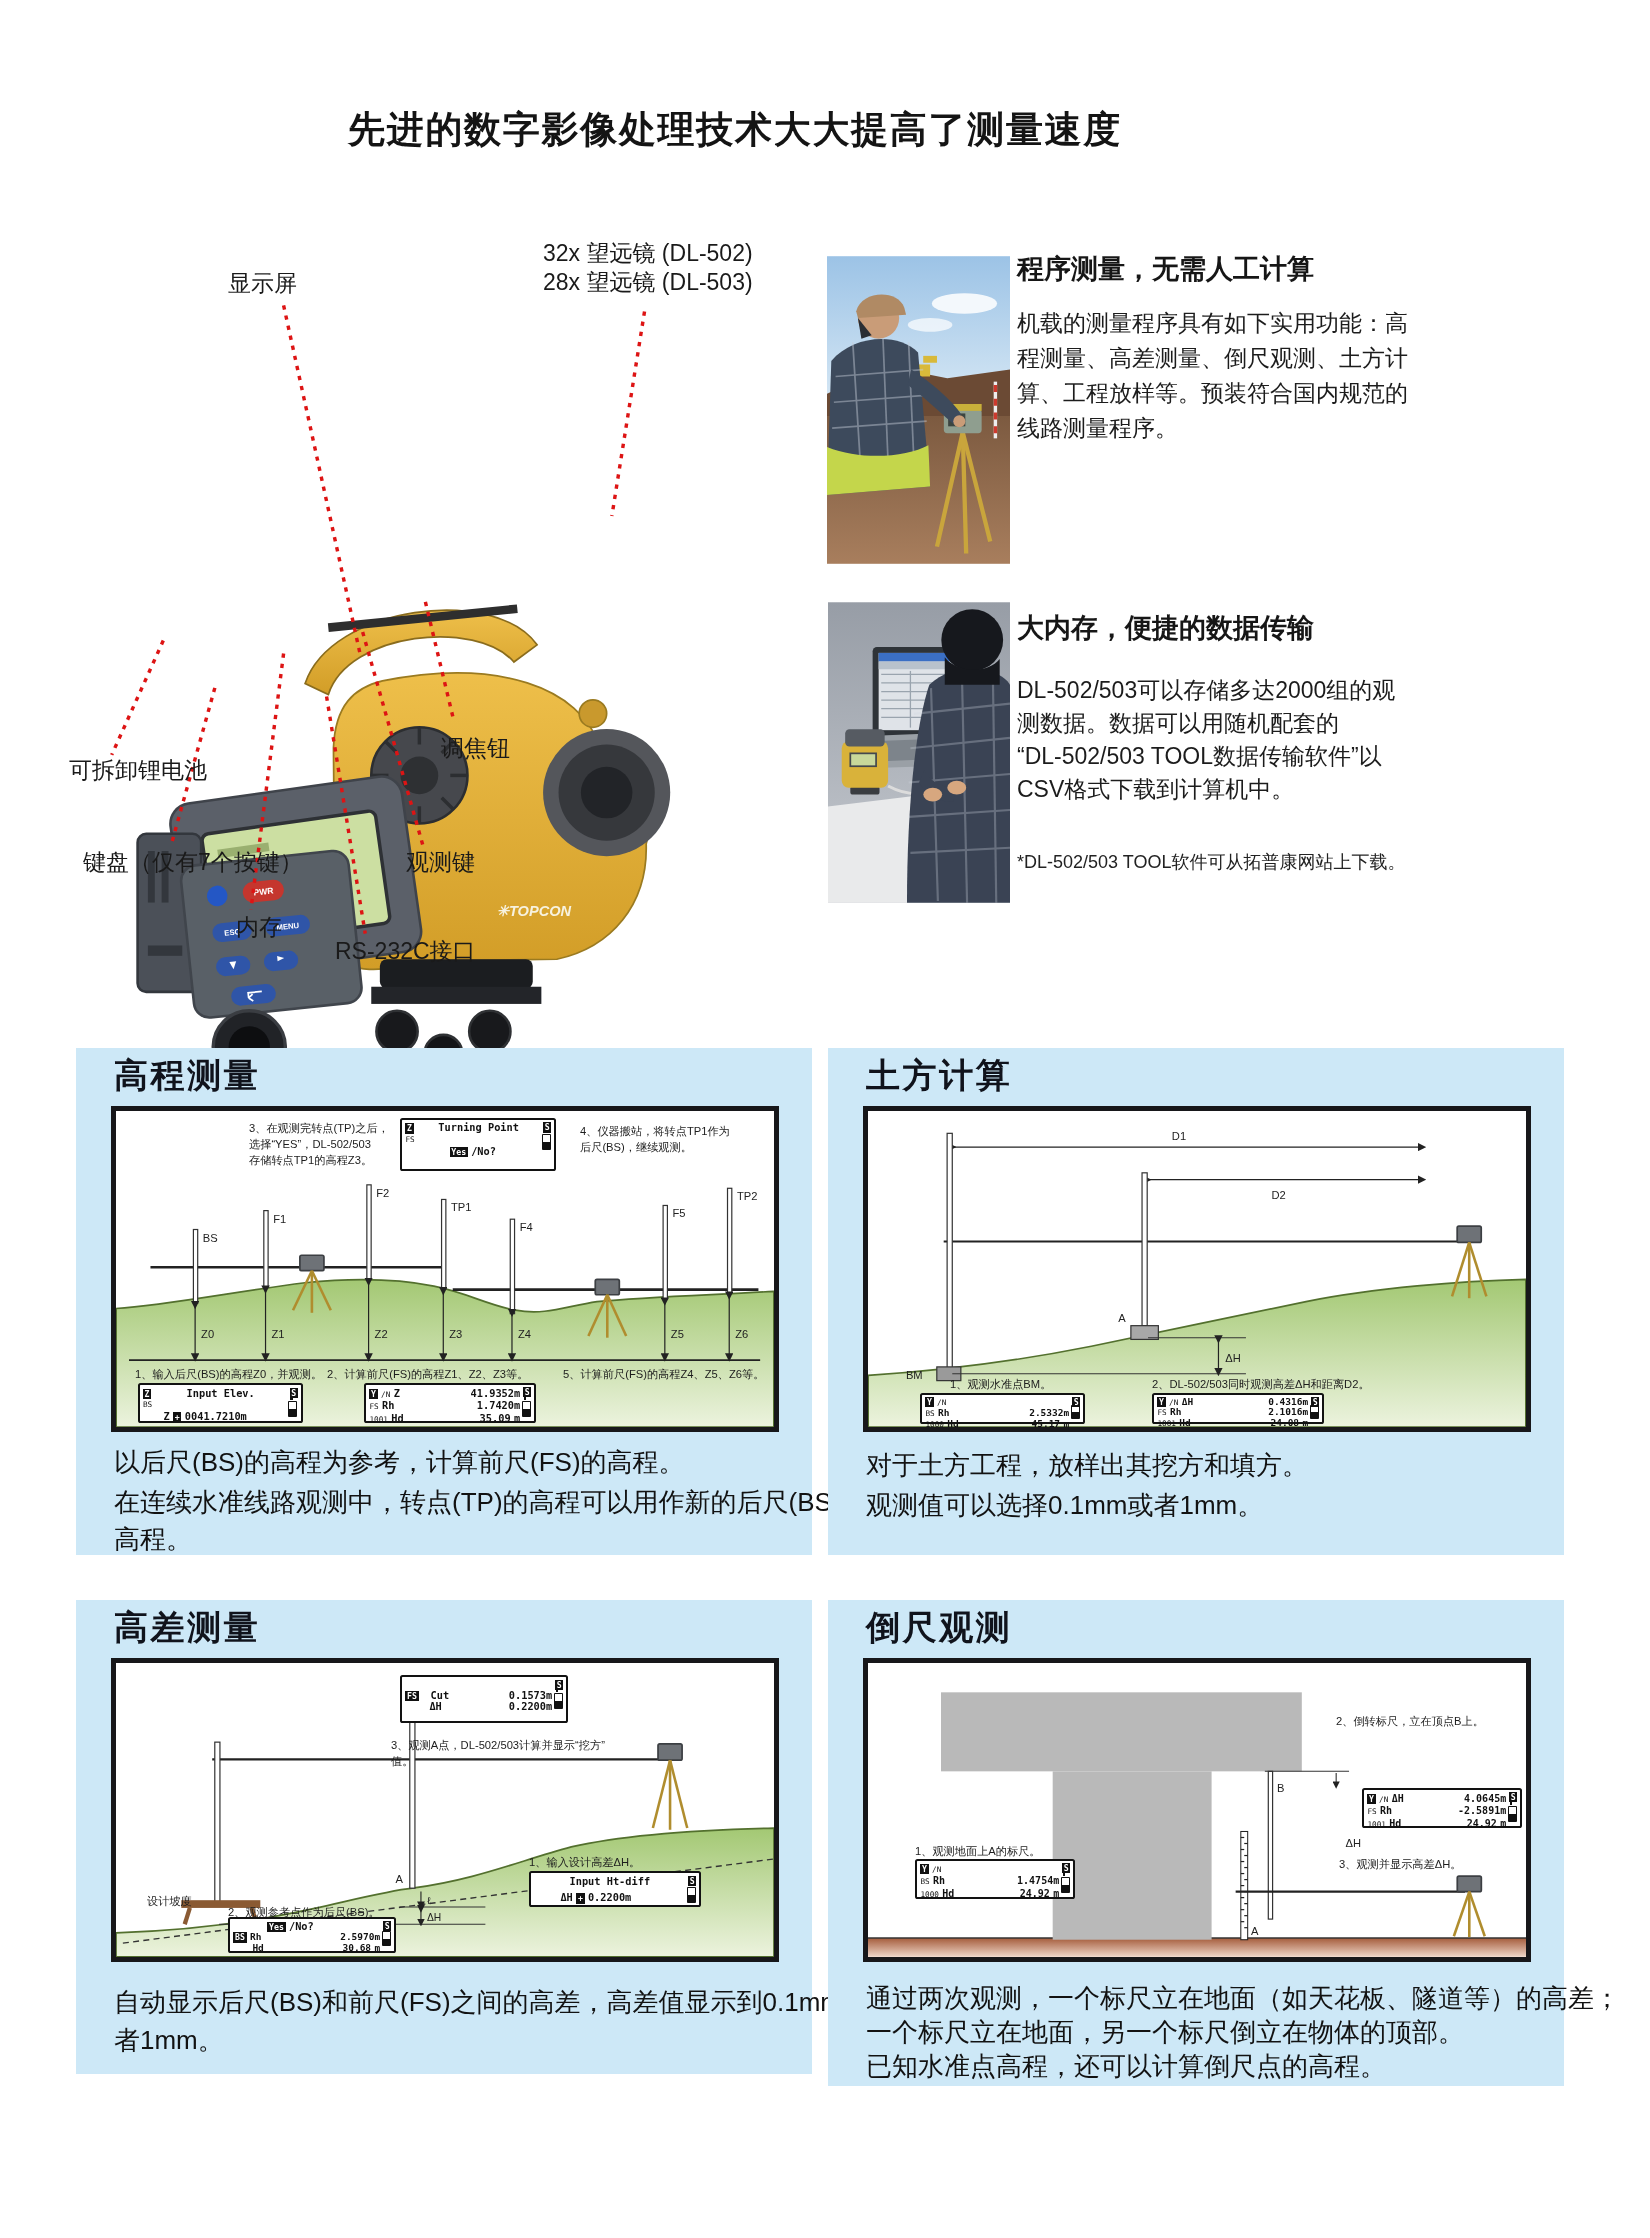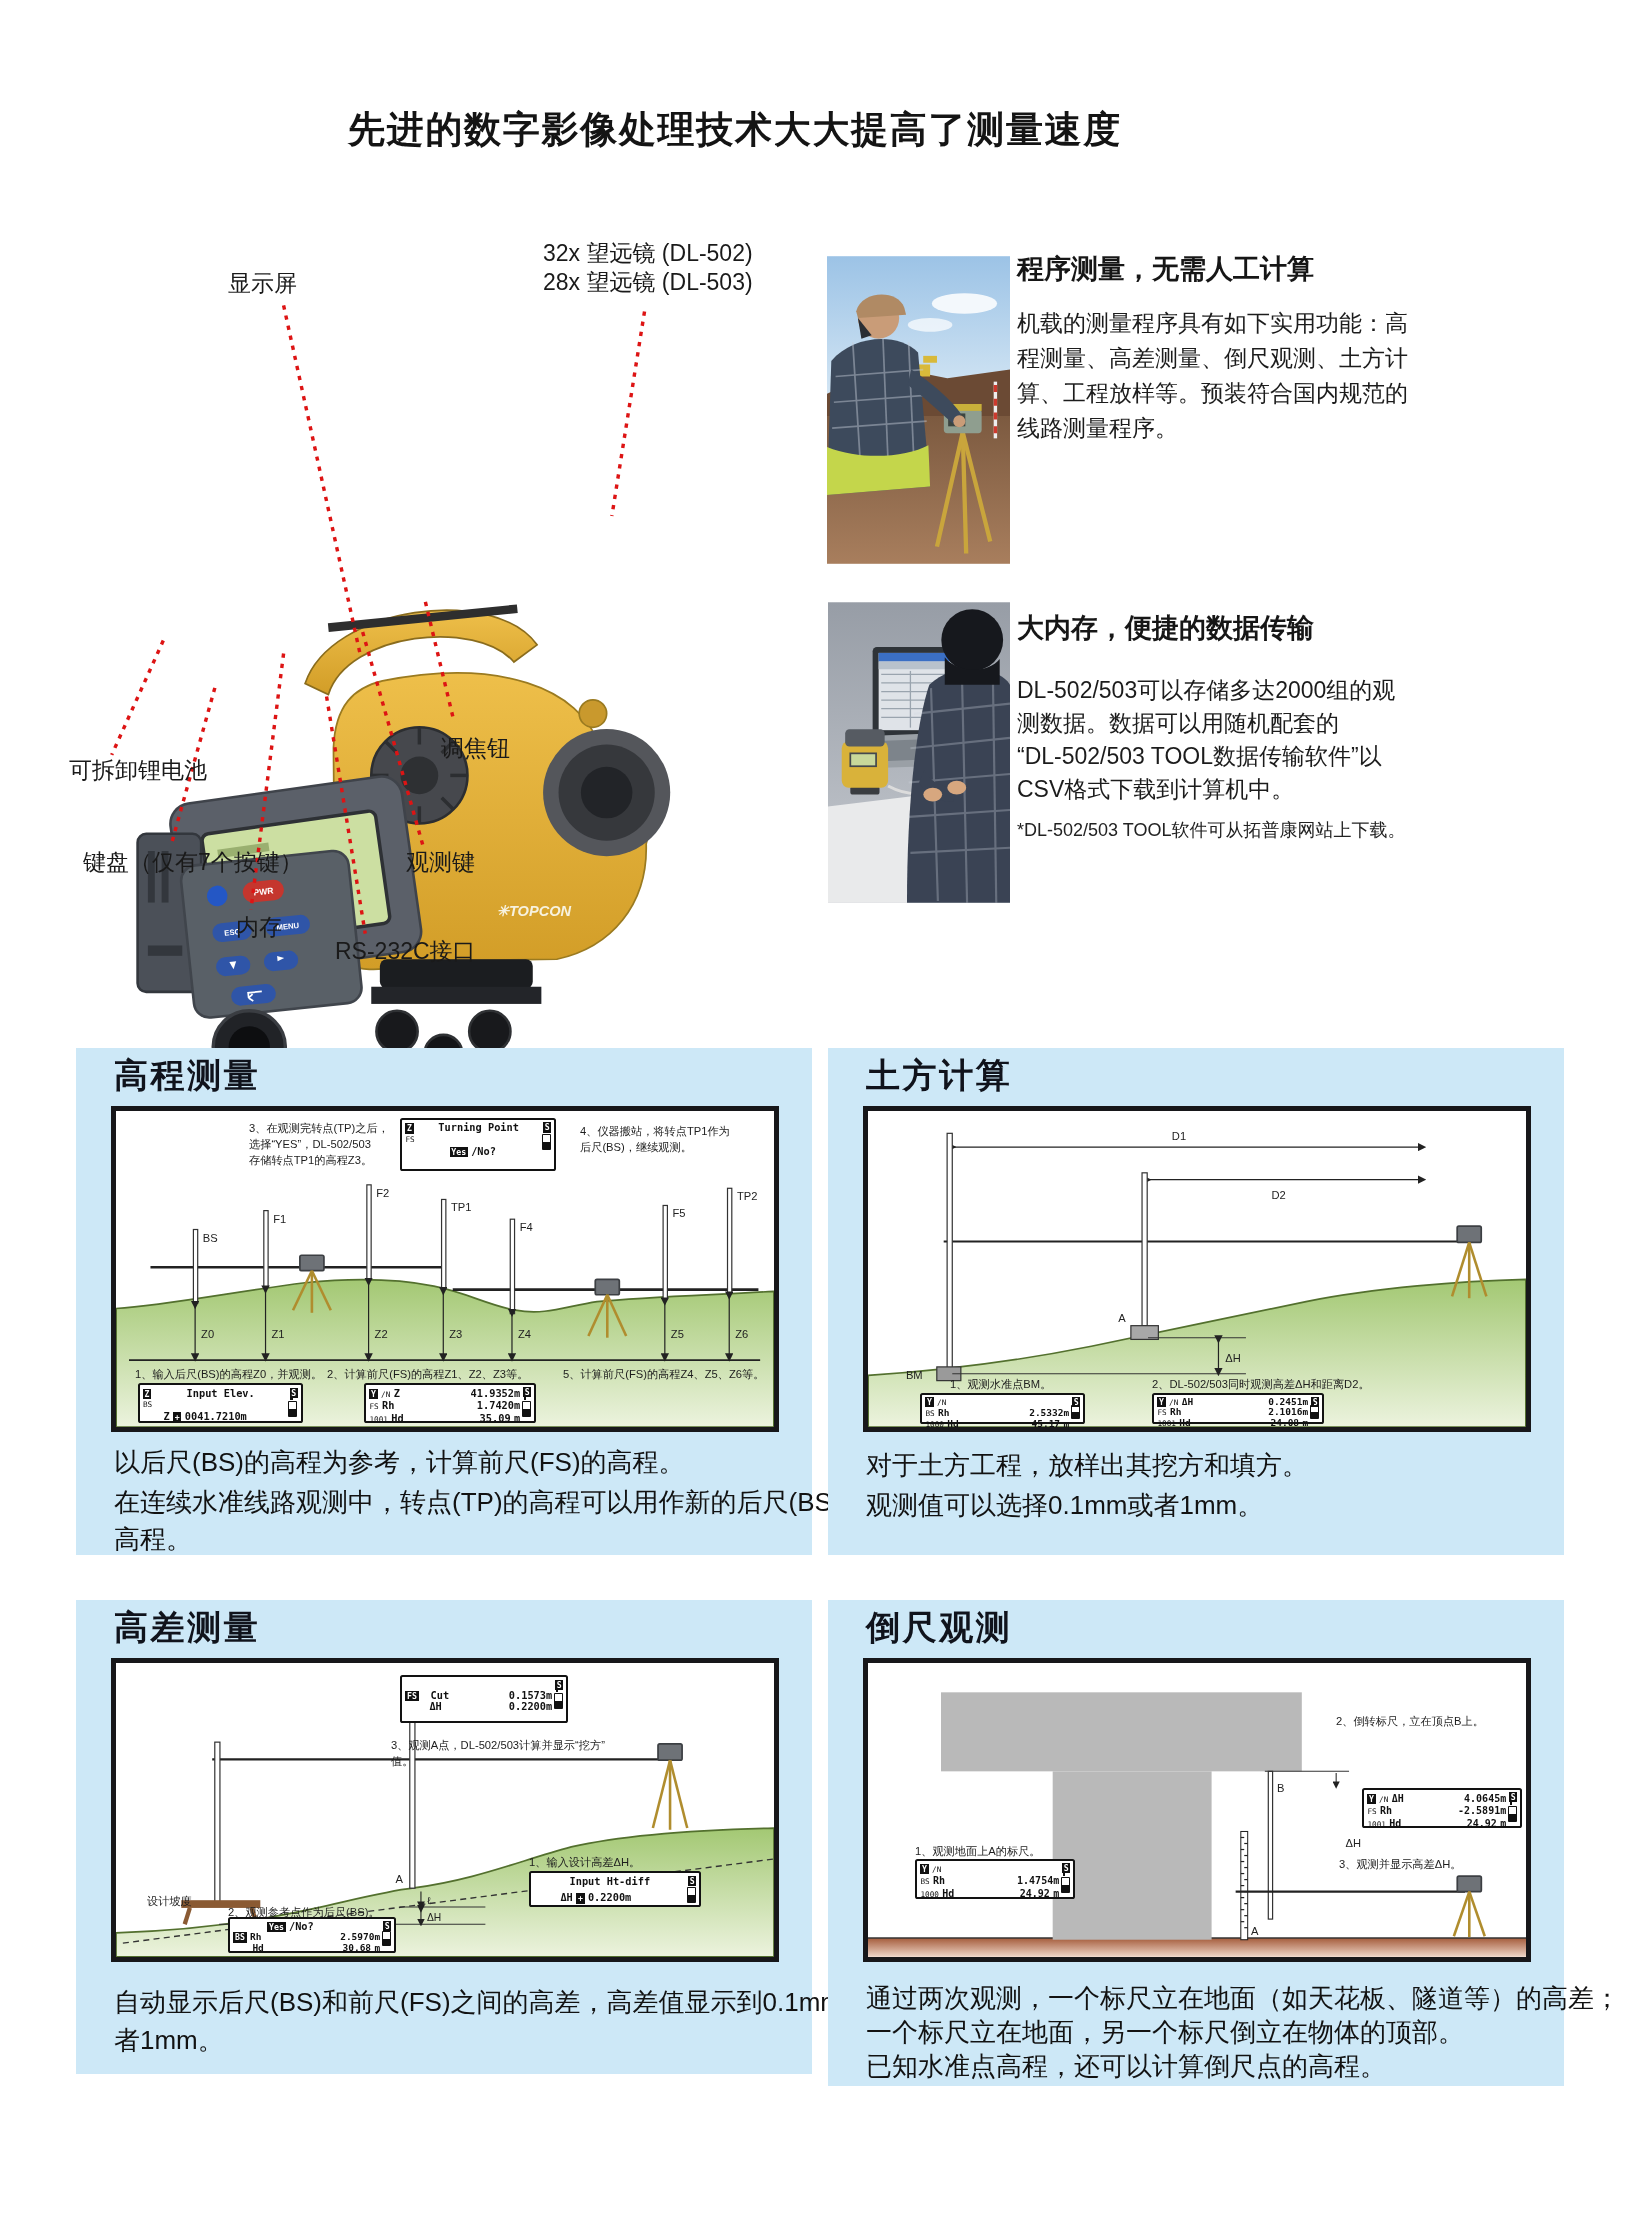--- a/index.html
+++ b/index.html
@@ -6,21 +6,21 @@
   #page{position:relative;width:1650px;height:2239px;background:#fff;overflow:hidden;
         font-family:"Liberation Sans",sans-serif;color:#1a1a1a;}
   .abs{position:absolute;}
   
   .main-title{left:0;top:105px;width:1470px;text-align:center;
     font-family:"Liberation Serif",serif;font-weight:700;font-size:37px;letter-spacing:1.7px;color:#141414;}
   .callout{font-size:23px;line-height:29px;color:#1a1a1a;white-space:nowrap;}
   .sec-heading{font-size:27px;font-weight:700;color:#161616;white-space:nowrap;}
   .sec-body div{font-size:23px;line-height:35px;white-space:nowrap;color:#1c1c1c;}
   .sec-body.tight div{line-height:33px;}
-  .footnote{font-size:18px;color:#222;white-space:nowrap;}
+  .footnote{font-size:18px;color:#222;white-space:nowrap;margin-top:32px;}
   .photo{border:0;overflow:hidden;}
   
   .panel{background:#cde8f7;}
   .panel-title{position:absolute;left:38px;top:5.2px;font-family:"Liberation Serif",serif;
     font-weight:700;font-size:34px;letter-spacing:2.6px;color:#10131c;white-space:nowrap;}
   .diagram{position:absolute;left:35px;top:58px;background:#fff;border:5.2px solid #17171a;}
   .cap{position:absolute;left:38px;font-size:26px;color:#121212;white-space:nowrap;}
   .note{position:absolute;font-size:11.2px;line-height:16.3px;color:#1d1d1d;white-space:nowrap;}
   .steplabel{position:absolute;font-size:11.2px;color:#1d1d1d;white-space:nowrap;}
   
@@ -480,21 +480,21 @@
             <span>m</span>
           </div>
       </div>
       <div class="lcd" style="left:284px;top:282px;width:172px;height:31px;padding-top:1.7px;">
         <span class="bdg sbdg" style="top:1.7px;">S</span>
         <span class="batt" style="top:10.3px;height:12px;"></span>
         <div class="row" style="font-size:9.5px;line-height:9.5px;">
             <span class="bdg">Y</span>
             <span class="tag">/N</span>
             <span>ΔH</span>
-            <span class="val">0.2451m</span>
+            <span class="val">0.4316m</span>
           </div>
         <div class="row" style="font-size:9.5px;line-height:9.5px;">
             <span class="tag">FS</span>
             <span>Rh</span>
             <span class="val">2.1016m</span>
           </div>
         <div class="row" style="font-size:9.5px;line-height:9.5px;">
             <span class="tag">1001</span>
             <span>Hd</span>
             <span class="val">24.08</span>

